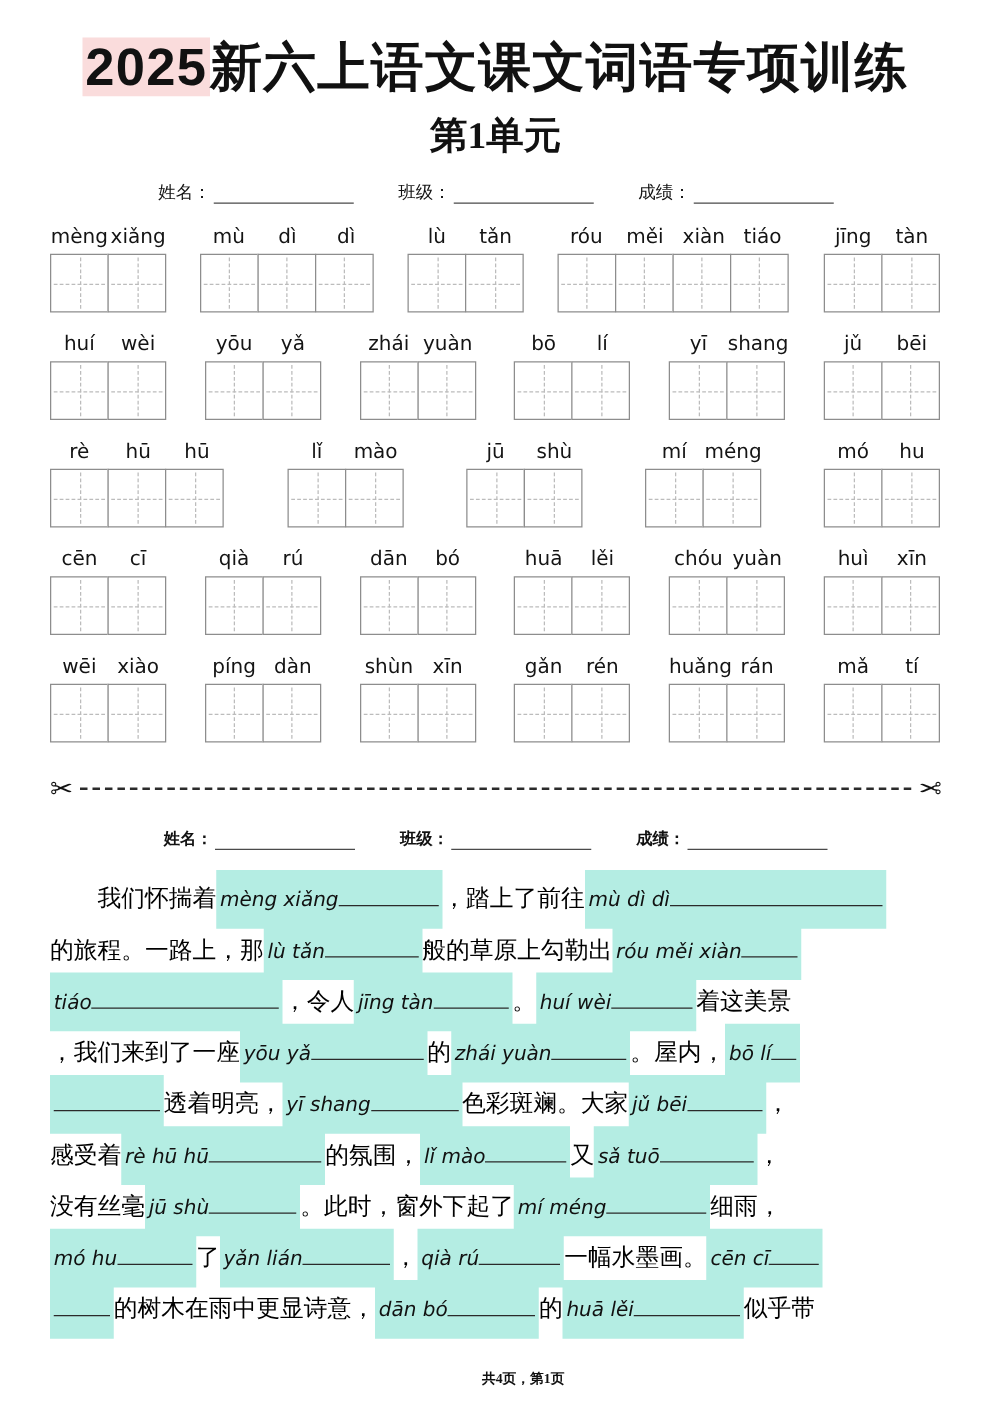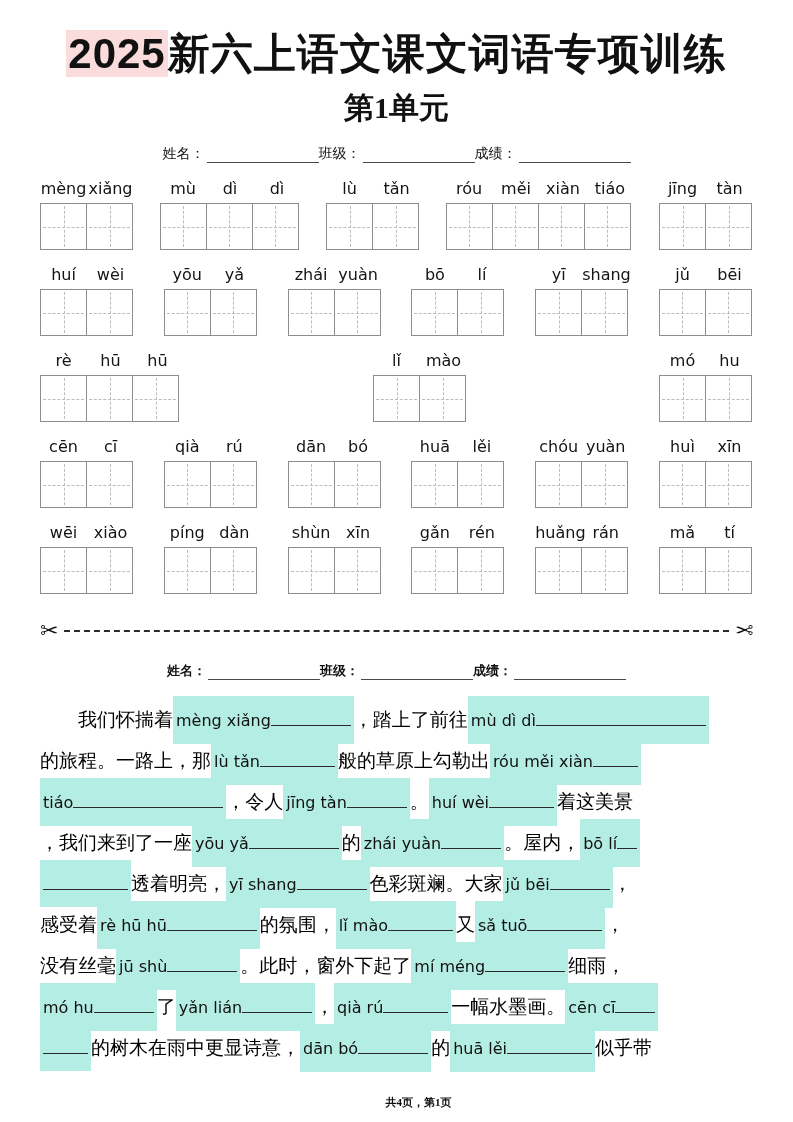--- a/index.html
+++ b/index.html
@@ -27,20 +27,21 @@
     text-align:center;
     font-size:30px;
     font-weight:bold;
     margin-top:6px;
     font-family:"Liberation Serif", serif;
   }
 
   .form-row {
     display:flex;
     justify-content:center;
+    gap:36px;
     margin-top:16px;
     font-size:14px;
     font-family:"Liberation Serif", serif;
   }
   .form-row.small { font-size:13px; font-weight:bold; margin-top:20px; }
   .form-field { display:flex; align-items:flex-end; }
   .form-field .line {
     display:inline-block;
     width:112px;
     height:16px;
@@ -102,20 +103,21 @@
     font-family:"Liberation Serif", serif;
     color:#000;
   }
   .pline { height:41px; line-height:41px; white-space:nowrap; }
   .indent { display:inline-block; width:38px; }
   .blank {
     display:inline-block;
     background:var(--cyan,#b4ede3);
     padding:10px 3px;
     line-height:27px;
+    font-style:italic;
   }
   .bpin {
     font-family:"DejaVu Sans", sans-serif;
     font-size:16px;
     color:#111;
   }
   .bul {
     display:inline-block;
     height:15px;
     border-bottom:1px solid #2a2a2a;
@@ -280,20 +282,40 @@
           <div class="box-row">
             <span class="gbox"></span>
             <span class="gbox"></span>
             <span class="gbox"></span>
           </div>
         </div>
         <div class="word-group">
           <div class="pin-row">
             <span class="pin">lǐ</span>
             <span class="pin">mào</span>
+          </div>
+          <div class="box-row">
+            <span class="gbox"></span>
+            <span class="gbox"></span>
+          </div>
+        </div>
+        <div class="word-group">
+          <div class="pin-row">
+            <span class="pin">jū</span>
+            <span class="pin">shù</span>
+          </div>
+          <div class="box-row">
+            <span class="gbox"></span>
+            <span class="gbox"></span>
+          </div>
+        </div>
+        <div class="word-group">
+          <div class="pin-row">
+            <span class="pin">mí</span>
+            <span class="pin">méng</span>
           </div>
           <div class="box-row">
             <span class="gbox"></span>
             <span class="gbox"></span>
           </div>
         </div>
         <div class="word-group">
           <div class="pin-row">
             <span class="pin">mó</span>
             <span class="pin">hu</span>

